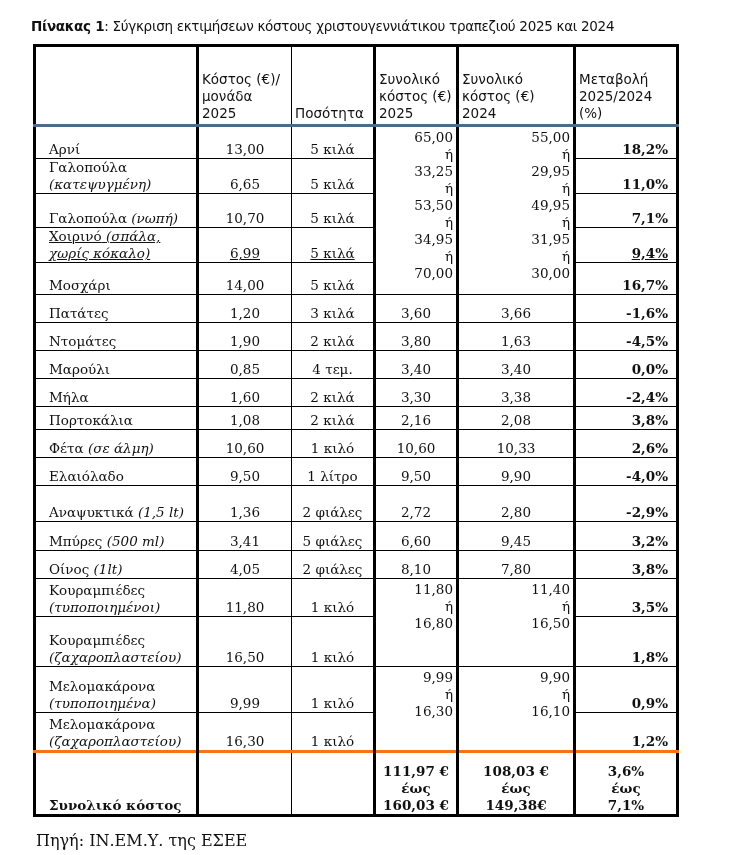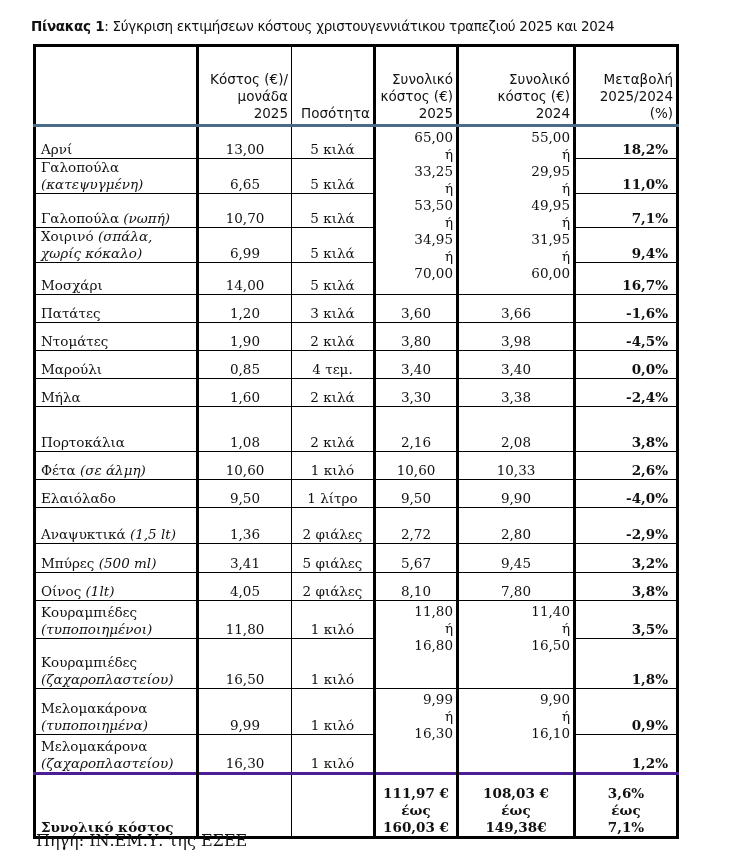--- a/index.html
+++ b/index.html
@@ -11,30 +11,30 @@
   .source { position: absolute; left: 36px; top: 831px; font-size: 16px; }
 
   table { position: absolute; left: 33px; top: 44px; width: 643px;
           border-collapse: collapse; table-layout: fixed; font-size: 13.5px; }
   td, th { border: 1px solid #000; padding: 0 3px; vertical-align: bottom;
            font-weight: normal; line-height: 17px; }
   col.c1 { width: 163px; } col.c2 { width: 94px; } col.c3 { width: 83px; }
   col.c4 { width: 83px; } col.c5 { width: 117px; } col.c6 { width: 103px; }
   table { border: 3px solid #000; }
   .vthick { border-left: 3px solid #000; }
-  th { text-align: right; height: 75px; padding-bottom: 2px; font-family: "DejaVu Sans", "Liberation Sans", sans-serif; font-size: 13.5px; }
+  th { text-align: left; height: 75px; padding-bottom: 2px; font-family: "DejaVu Sans", "Liberation Sans", sans-serif; font-size: 13.5px; }
   thead tr { border-bottom: 3px solid #4a6c88; }
   thead th { border-bottom: 3px solid #4a6c88; }
-  td.name { text-align: left; padding-left: 5px; }
+  td.name { text-align: left; padding-left: 13px; }
   td.num { text-align: center; }
   td.pct { text-align: right; font-weight: bold; padding-right: 8px; }
   td.merged { text-align: right; vertical-align: top; padding-top: 2px; }
   .merged div { line-height: 17px; }
   .it { font-style: italic; }
-  tr.total td { border-top: 3px solid #4c1d95; vertical-align: bottom; font-weight: bold; text-align: center; }
+  tr.total td { border-top: 3px solid #f97316; vertical-align: bottom; font-weight: bold; text-align: center; }
   tr.total td.name { text-align: left; }
   td.dashed-l { border-left: 1px dashed #999; }
 </style>
 </head>
 <body>
 
 <div class="caption"><b>Πίνακας 1</b><span>: Σύγκριση εκτιμήσεων κόστους χριστουγεννιάτικου τραπεζιού 2025 και 2024</span></div>
 
 <table>
   <colgroup>
@@ -73,37 +73,37 @@
         </td>
         <td class="merged vthick" rowspan="5">
           <div>55,00</div>
           <div>ή</div>
           <div>29,95</div>
           <div>ή</div>
           <div>49,95</div>
           <div>ή</div>
           <div>31,95</div>
           <div>ή</div>
-          <div>60,00</div>
+          <div>30,00</div>
         </td>
         <td class="pct vthick">18,2%</td>
       </tr>
       <tr style="height: 34px;">
         <td class="name"><span>Γαλοπούλα</span> <span class="it">(κατεψυγμένη)</span></td>
         <td class="num vthick">6,65</td>
         <td class="num">5 κιλά</td>
         <td class="pct vthick">11,0%</td>
       </tr>
       <tr style="height: 34px;">
         <td class="name"><span>Γαλοπούλα</span> <span class="it">(νωπή)</span></td>
         <td class="num vthick">10,70</td>
         <td class="num">5 κιλά</td>
         <td class="pct vthick">7,1%</td>
       </tr>
-      <tr style="height: 35px;">
+      <tr style="height: 35px; text-decoration: underline;">
         <td class="name"><span>Χοιρινό</span> <span class="it">(σπάλα, χωρίς κόκαλο)</span></td>
         <td class="num vthick">6,99</td>
         <td class="num">5 κιλά</td>
         <td class="pct vthick">9,4%</td>
       </tr>
       <tr style="height: 32px;">
         <td class="name"><span>Μοσχάρι</span></td>
         <td class="num vthick">14,00</td>
         <td class="num">5 κιλά</td>
         <td class="pct vthick">16,7%</td>
@@ -114,40 +114,40 @@
         <td class="num">3 κιλά</td>
         <td class="num vthick">3,60</td>
         <td class="num vthick">3,66</td>
         <td class="pct vthick">-1,6%</td>
       </tr>
       <tr style="height: 28px;">
         <td class="name"><span>Ντομάτες</span></td>
         <td class="num vthick">1,90</td>
         <td class="num">2 κιλά</td>
         <td class="num vthick">3,80</td>
-        <td class="num vthick">3,98</td>
+        <td class="num vthick">1,63</td>
         <td class="pct vthick">-4,5%</td>
       </tr>
       <tr style="height: 28px;">
         <td class="name"><span>Μαρούλι</span></td>
         <td class="num vthick">0,85</td>
         <td class="num">4 τεμ.</td>
         <td class="num vthick">3,40</td>
         <td class="num vthick">3,40</td>
         <td class="pct vthick">0,0%</td>
       </tr>
       <tr style="height: 28px;">
         <td class="name"><span>Μήλα</span></td>
         <td class="num vthick">1,60</td>
         <td class="num">2 κιλά</td>
         <td class="num vthick">3,30</td>
         <td class="num vthick">3,38</td>
         <td class="pct vthick">-2,4%</td>
       </tr>
-      <tr style="height: 45px;">
+      <tr style="height: 23px;">
         <td class="name"><span>Πορτοκάλια</span></td>
         <td class="num vthick">1,08</td>
         <td class="num">2 κιλά</td>
         <td class="num vthick">2,16</td>
         <td class="num vthick">2,08</td>
         <td class="pct vthick">3,8%</td>
       </tr>
       <tr style="height: 28px;">
         <td class="name"><span>Φέτα</span> <span class="it">(σε άλμη)</span></td>
         <td class="num vthick">10,60</td>
@@ -169,21 +169,21 @@
         <td class="num vthick">1,36</td>
         <td class="num">2 φιάλες</td>
         <td class="num vthick">2,72</td>
         <td class="num vthick">2,80</td>
         <td class="pct vthick">-2,9%</td>
       </tr>
       <tr style="height: 29px;">
         <td class="name"><span>Μπύρες</span> <span class="it">(500 ml)</span></td>
         <td class="num vthick">3,41</td>
         <td class="num">5 φιάλες</td>
-        <td class="num vthick">5,67</td>
+        <td class="num vthick">6,60</td>
         <td class="num vthick">9,45</td>
         <td class="pct vthick">3,2%</td>
       </tr>
       <tr style="height: 28px;">
         <td class="name"><span>Οίνος</span> <span class="it">(1lt)</span></td>
         <td class="num vthick">4,05</td>
         <td class="num">2 φιάλες</td>
         <td class="num vthick">8,10</td>
         <td class="num vthick">7,80</td>
         <td class="pct vthick">3,8%</td>

